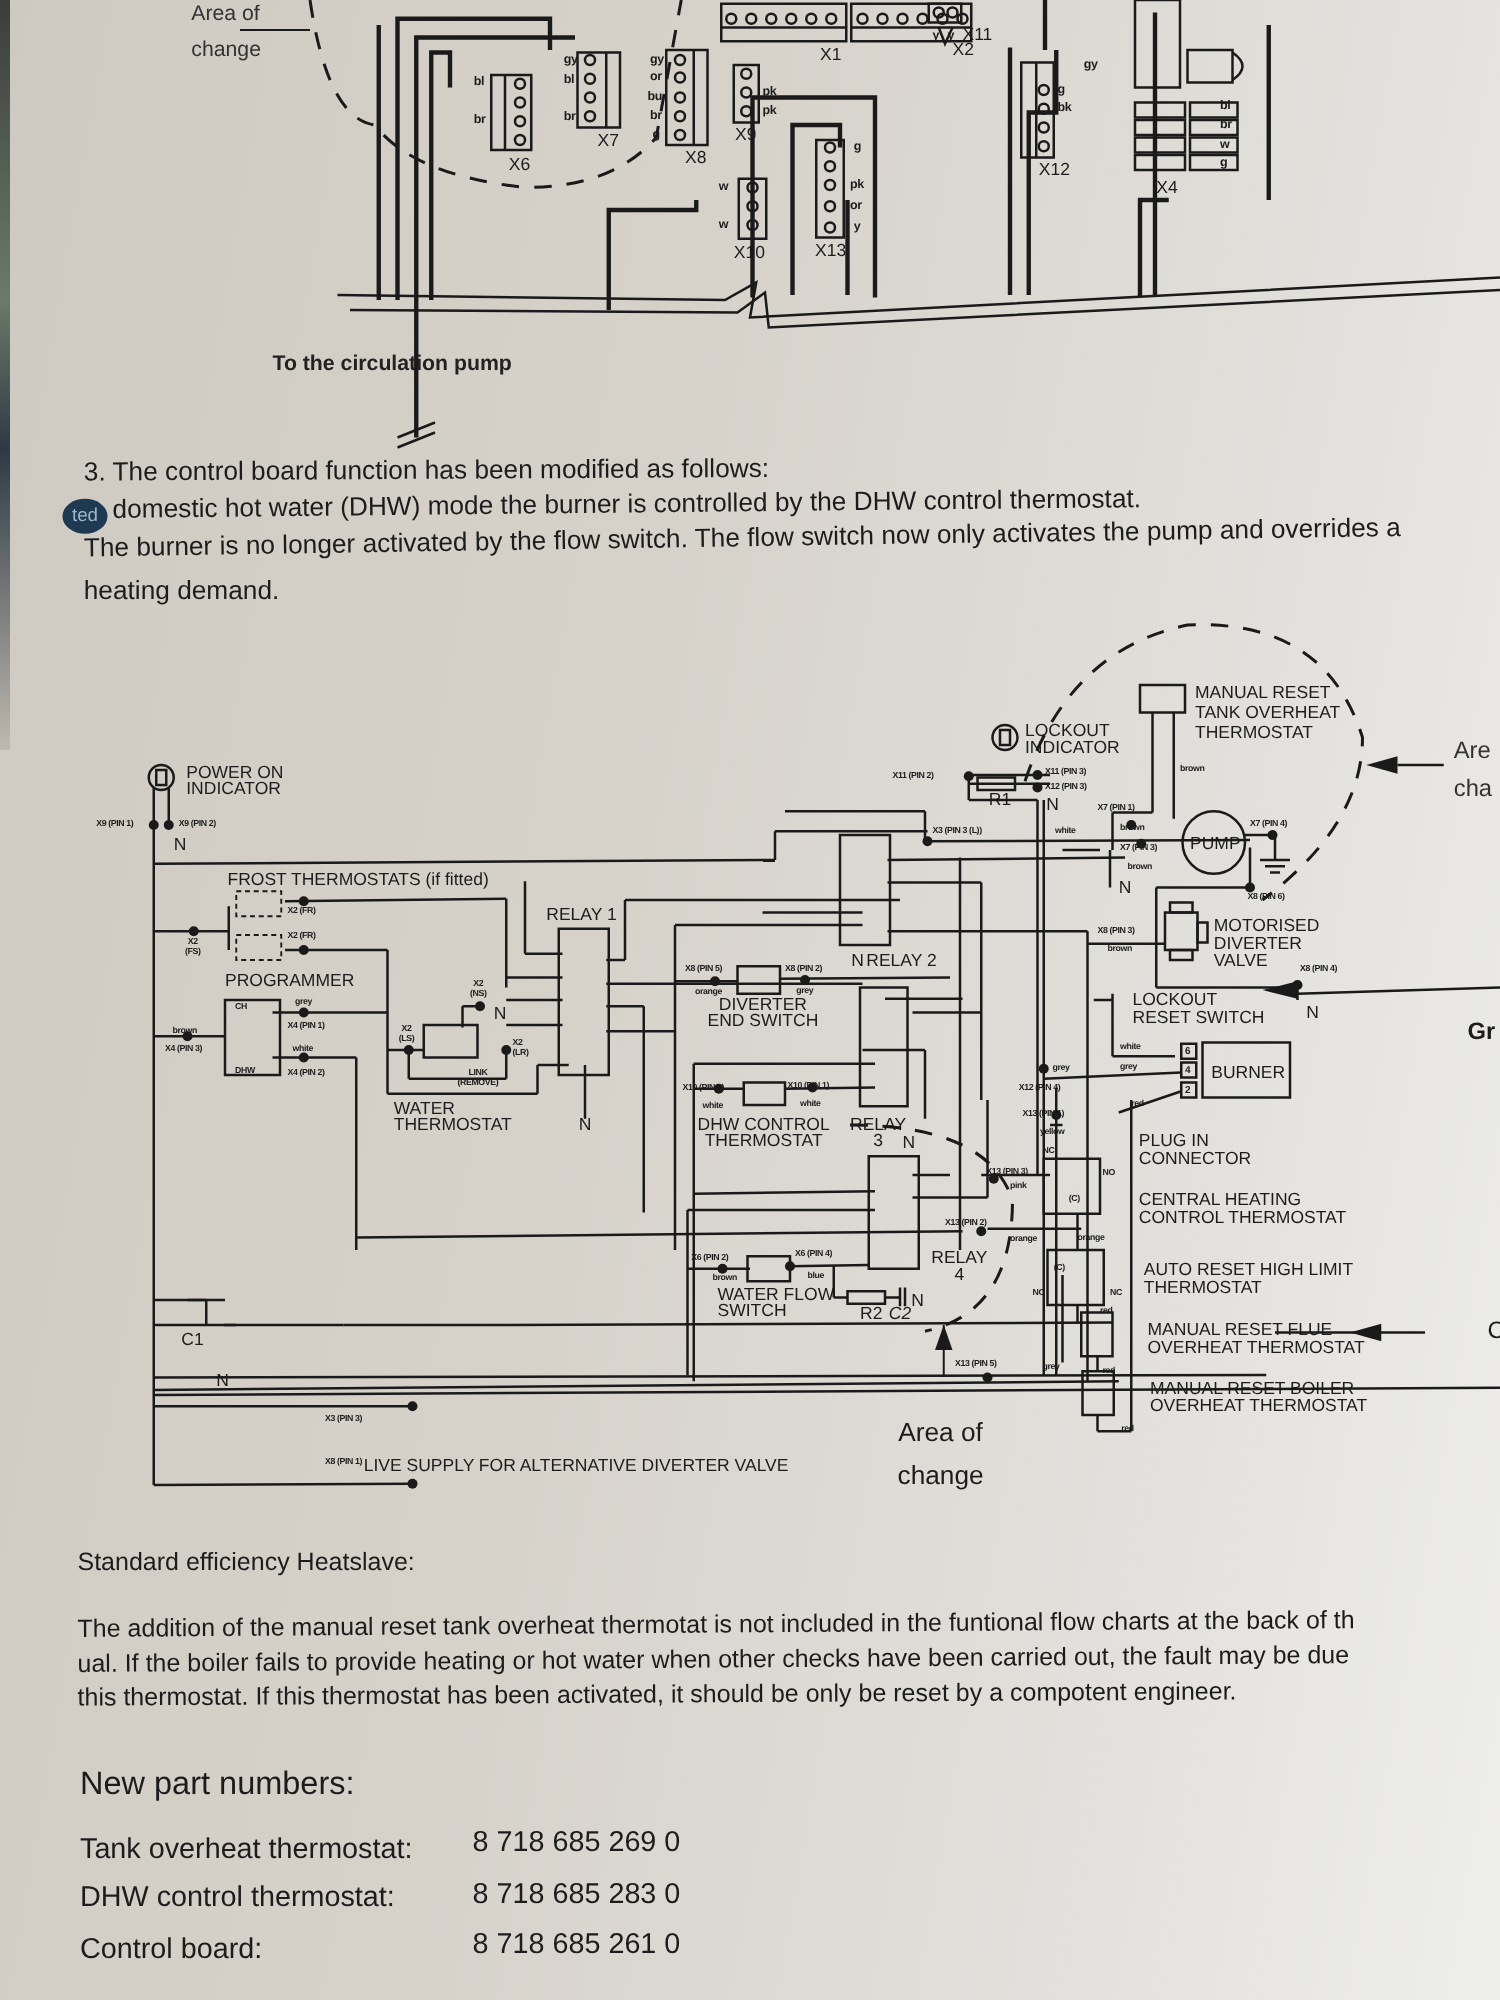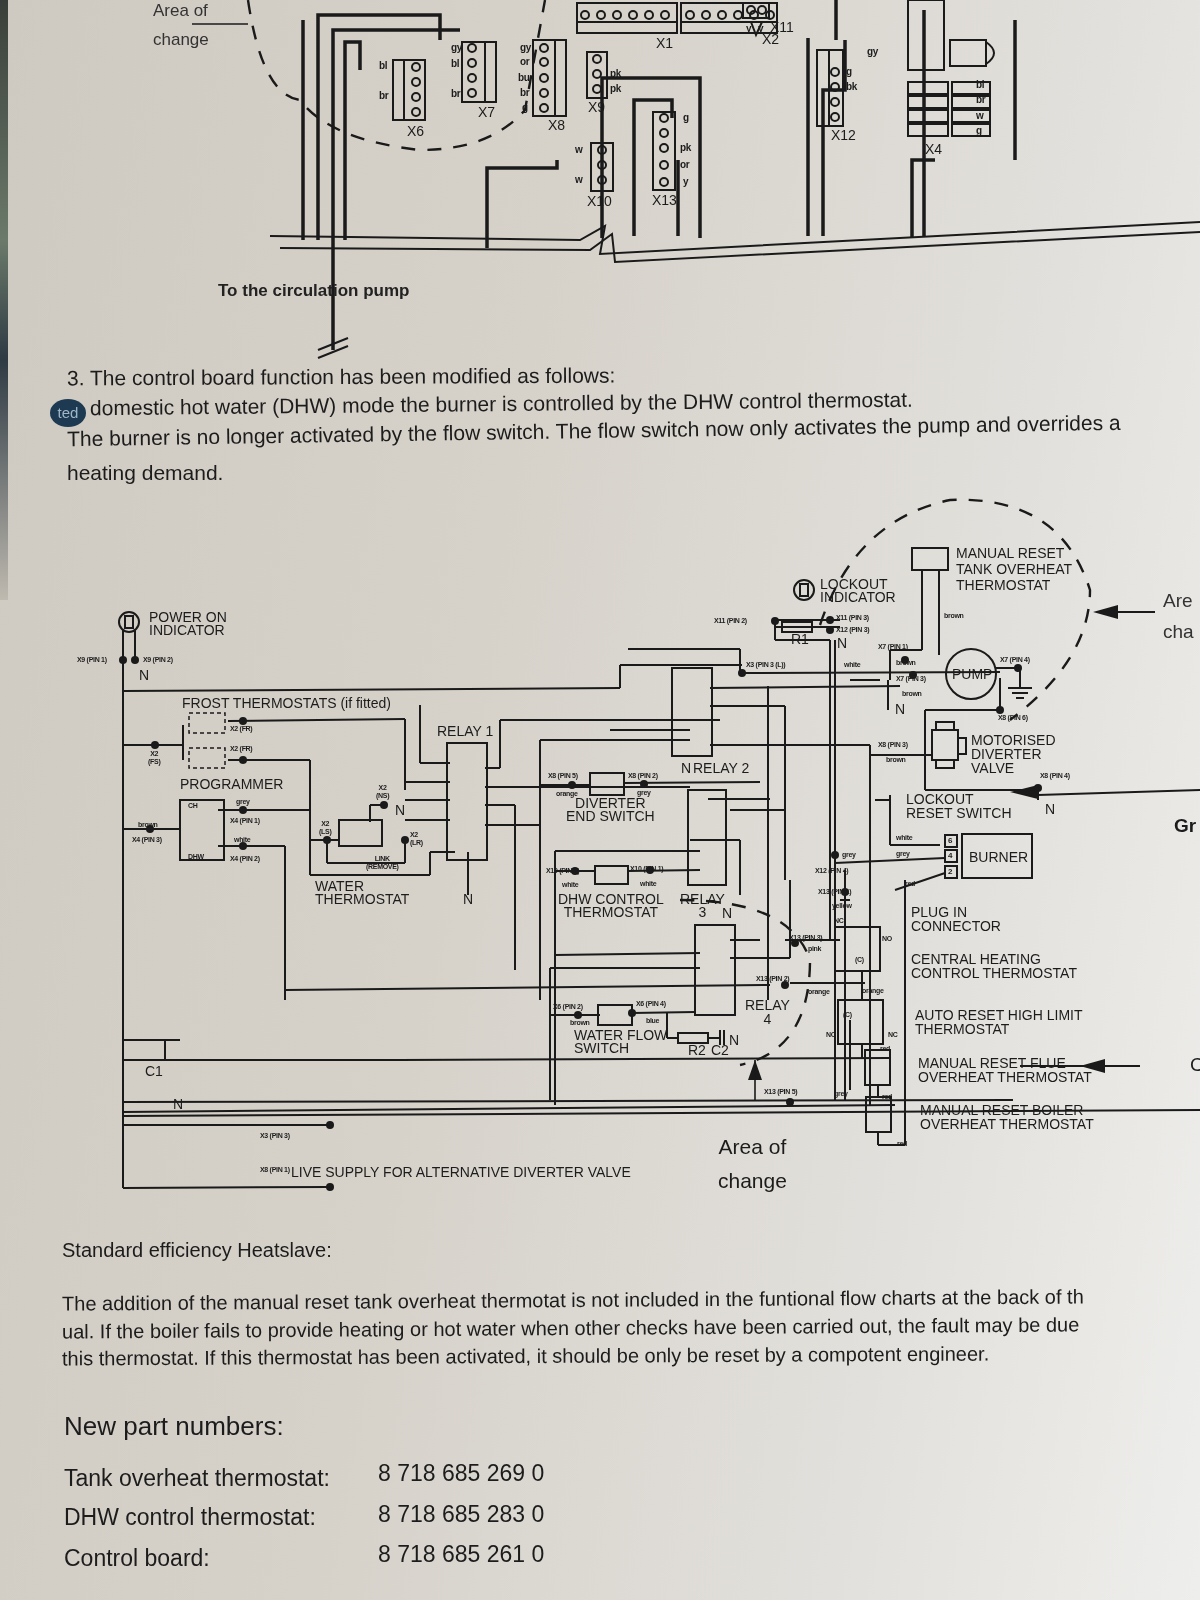--- a/index.html
+++ b/index.html
@@ -515,21 +515,21 @@
 <div class="t m" style="left:722px;top:906px;">N</div>
 <div class="t s" style="left:553px;top:1003px;font-size:7px;">X6 (PIN 2)</div>
 <div class="t s" style="left:636px;top:1000px;font-size:7px;">X6 (PIN 4)</div>
 <div class="t s" style="left:570px;top:1019px;font-size:7px;">brown</div>
 <div class="t s" style="left:646px;top:1017px;font-size:7px;">blue</div>
 <div class="t m" style="left:574px;top:1029px;text-align:left;line-height:13px;">
     <div>WATER FLOW</div>
     <div>SWITCH</div>
   </div>
 <div class="t m" style="left:688px;top:1043px;">R2</div>
-<div class="t m" style="left:711px;top:1043px;">C2</div>
+<div class="t m" style="left:711px;top:1043px;font-style:italic;">C2</div>
 <div class="t m" style="left:729px;top:1033px;">N</div>
 <div class="t m" style="left:745px;top:998px;text-align:center;line-height:14px;">
     <div>RELAY</div>
     <div>4</div>
   </div>
 <div class="t m" style="left:145px;top:1064px;">C1</div>
 <div class="t m" style="left:173px;top:1097px;">N</div>
 <div class="t s" style="left:818px;top:888px;font-size:7px;">X13 (PIN 1)</div>
 <div class="t s" style="left:832px;top:902px;font-size:7px;">yellow</div>
 <div class="t s" style="left:834px;top:917px;font-size:7px;">NC</div>

